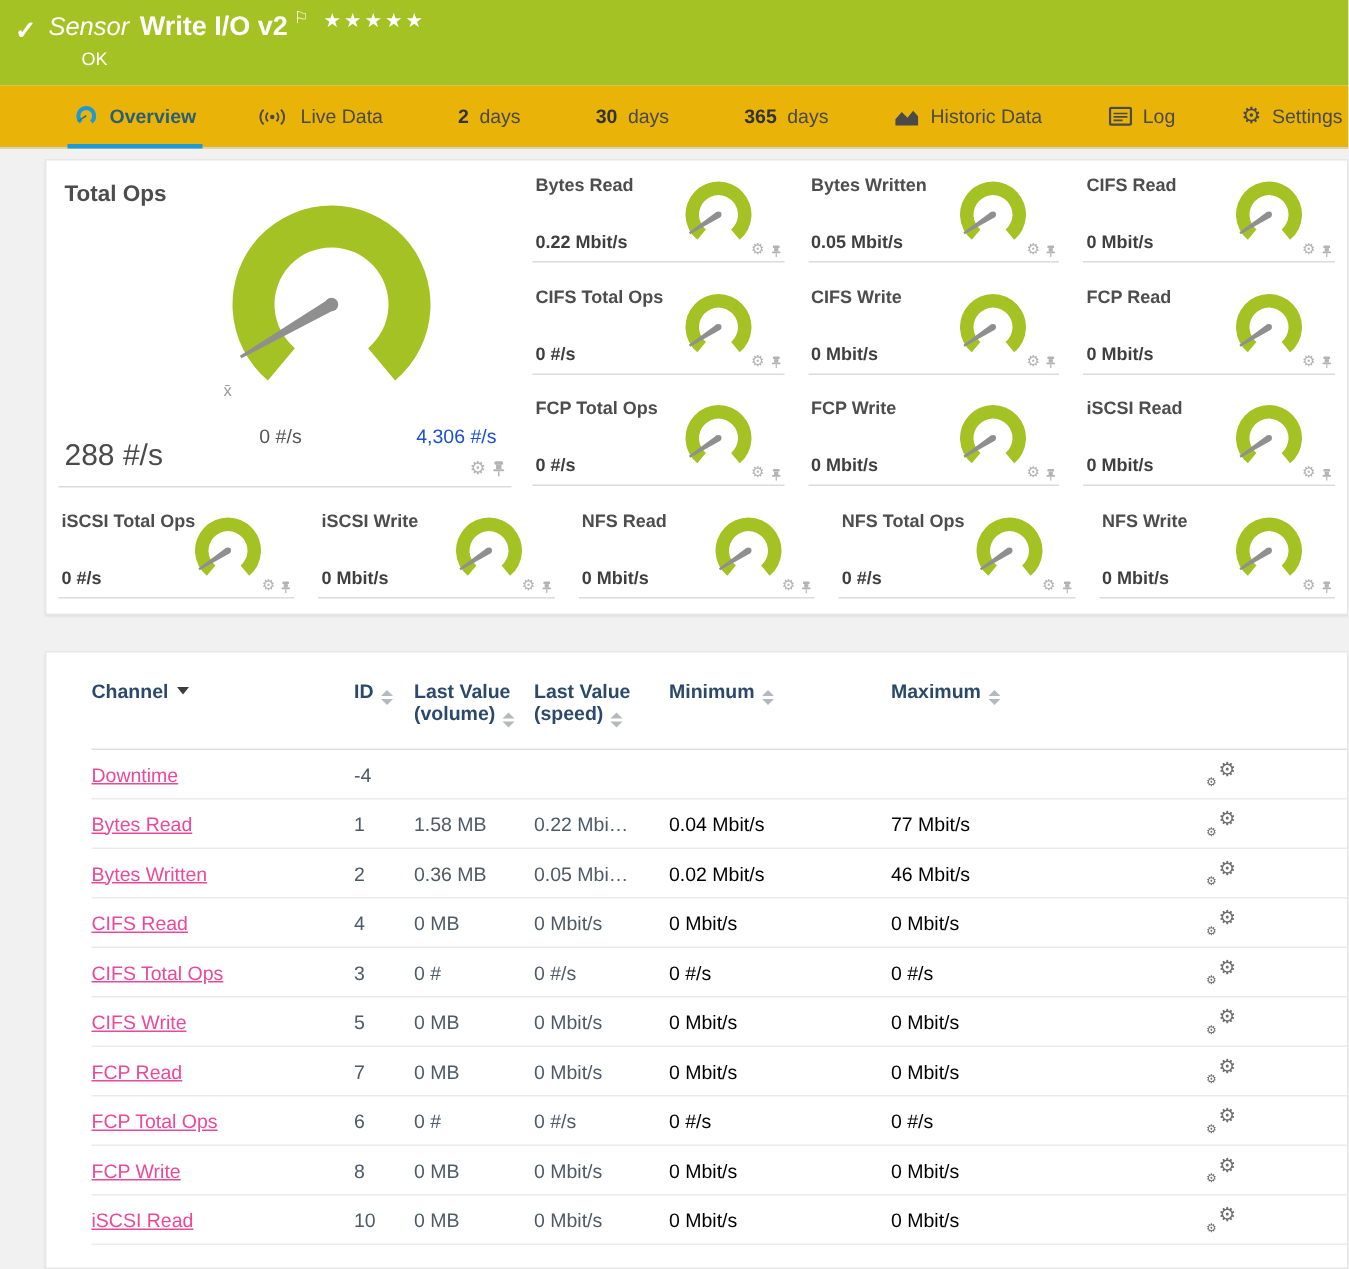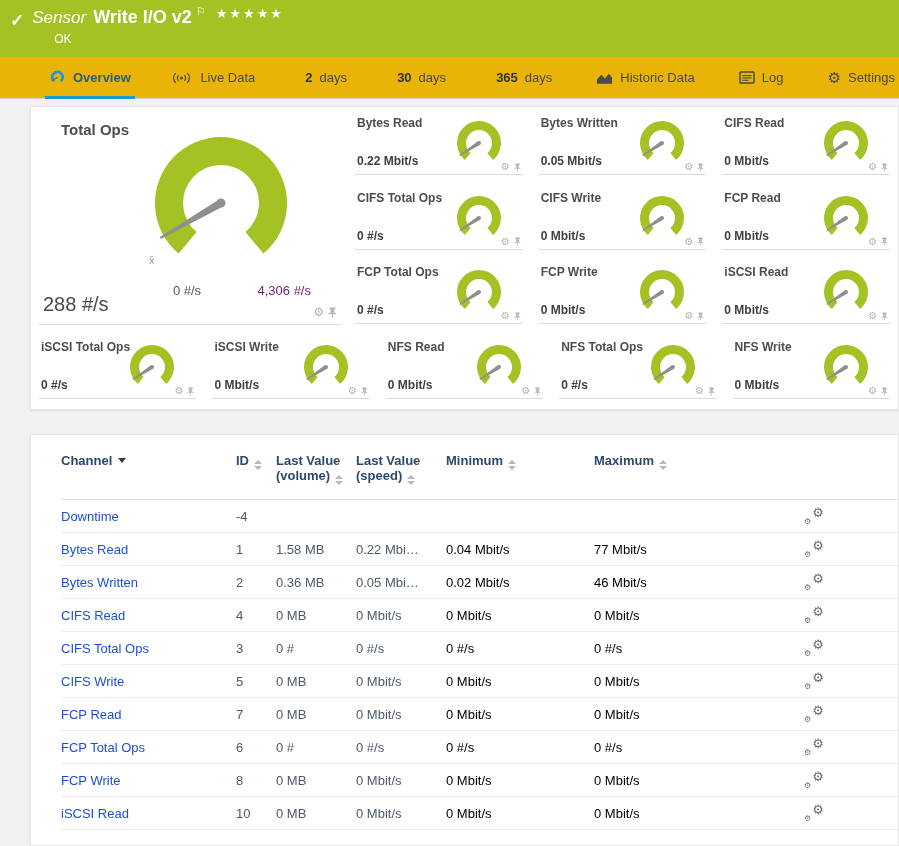--- a/index.html
+++ b/index.html
@@ -27,24 +27,24 @@
   .gearglyph { font-size:15px; color:#4a4a4a; line-height:1; }
 
   
   .content { padding:7px 0 0 30px; height:747px; display:flex; flex-direction:column; }
   .panel { background:#fff; box-shadow:0 1px 2px rgba(0,0,0,.08); border:1px solid #e7e7e7; }
   .gauges-panel { padding:6px 8px 10px 8px; }
   .gauges-top { display:flex; }
 
   
   .main-cell { width:302px; height:212px; position:relative; border-bottom:1px solid #dcdcdc; margin-right:14px; flex:none; }
-  .main-title { position:absolute; left:22px; top:8px; font-size:15px; font-weight:bold; color:#4d4d4d; }
+  .main-title { position:absolute; left:4px; top:8px; font-size:15px; font-weight:bold; color:#4d4d4d; }
   .main-svg { position:absolute; left:102px; top:12px; }
   .gmin { position:absolute; left:118px; top:170px; width:60px; text-align:center; font-size:13px; color:#555; }
-  .gmax { position:absolute; right:30px; top:170px; font-size:13px; color:#701a75; }
+  .gmax { position:absolute; right:10px; top:170px; font-size:13px; color:#1d4ed8; }
   .main-value { position:absolute; left:4px; bottom:8px; font-size:20px; color:#4a4a4a; }
   .gicons { position:absolute; right:4px; bottom:6px; display:flex; gap:4px; align-items:center; }
   .gicons .gear { font-size:12px; color:#b3b3b3; line-height:1; }
 
   
   .small-grid { flex:1; display:grid; grid-template-columns:repeat(3,1fr); column-gap:16px; row-gap:12px; }
   .bottom-grid { display:grid; grid-template-columns:repeat(5,1fr); column-gap:16px; margin-top:12px; }
   .gcell { height:62px; position:relative; border-bottom:1px solid #dcdcdc; }
   .gtitle { position:absolute; left:2px; top:3px; font-size:12px; font-weight:bold; color:#4d4d4d; white-space:nowrap; }
   .mini-svg { position:absolute; right:16px; top:6px; }
@@ -53,21 +53,21 @@
   .gcell .gear { font-size:10px; }
 
   
   .table-panel { margin-top:24px; flex:1; padding:18px 0 0 30px; overflow:hidden; }
   .tgrid { display:grid; grid-template-columns:175px 40px 80px 90px 148px 152px 1fr; }
   .thead { border-bottom:1px solid #e0e0e0; padding-bottom:14px; font-size:13px; font-weight:bold; color:#2b4a6b; }
   .th { white-space:pre-line; }
   .th.r, .cell.r { }
   .trow { height:33px; align-items:center; font-size:13px; color:#4e5a66; border-bottom:1px solid #ebebeb; }
   .cell.minmax { color:#000000; }
-  .chan { color:#1d4ed8; }
+  .chan { color:#ec4899;text-decoration:underline; }
   .sort { display:inline-flex; flex-direction:column; margin-left:5px; vertical-align:1px; cursor:pointer; }
   .tri { width:0; height:0; border-left:4px solid transparent; border-right:4px solid transparent; }
   .tri.up { border-bottom:4px solid #b5b9bd; margin-bottom:2px; }
   .tri.down { border-top:4px solid #b5b9bd; }
   .filter-arrow { display:inline-block; width:0; height:0; border-left:4px solid transparent;
     border-right:4px solid transparent; border-top:5px solid #3c3c3c; margin-left:6px; vertical-align:2px; cursor:pointer; }
   .rowgear { position:relative; width:20px; height:17px; margin-left:58px; cursor:pointer; }
   .rowgear .g1 { position:absolute; right:0; top:-2px; font-size:13px; color:#6f6f6f; line-height:1; }
   .rowgear .g2 { position:absolute; left:0; bottom:-1px; font-size:8px; color:#6f6f6f; line-height:1; }
 </style>

